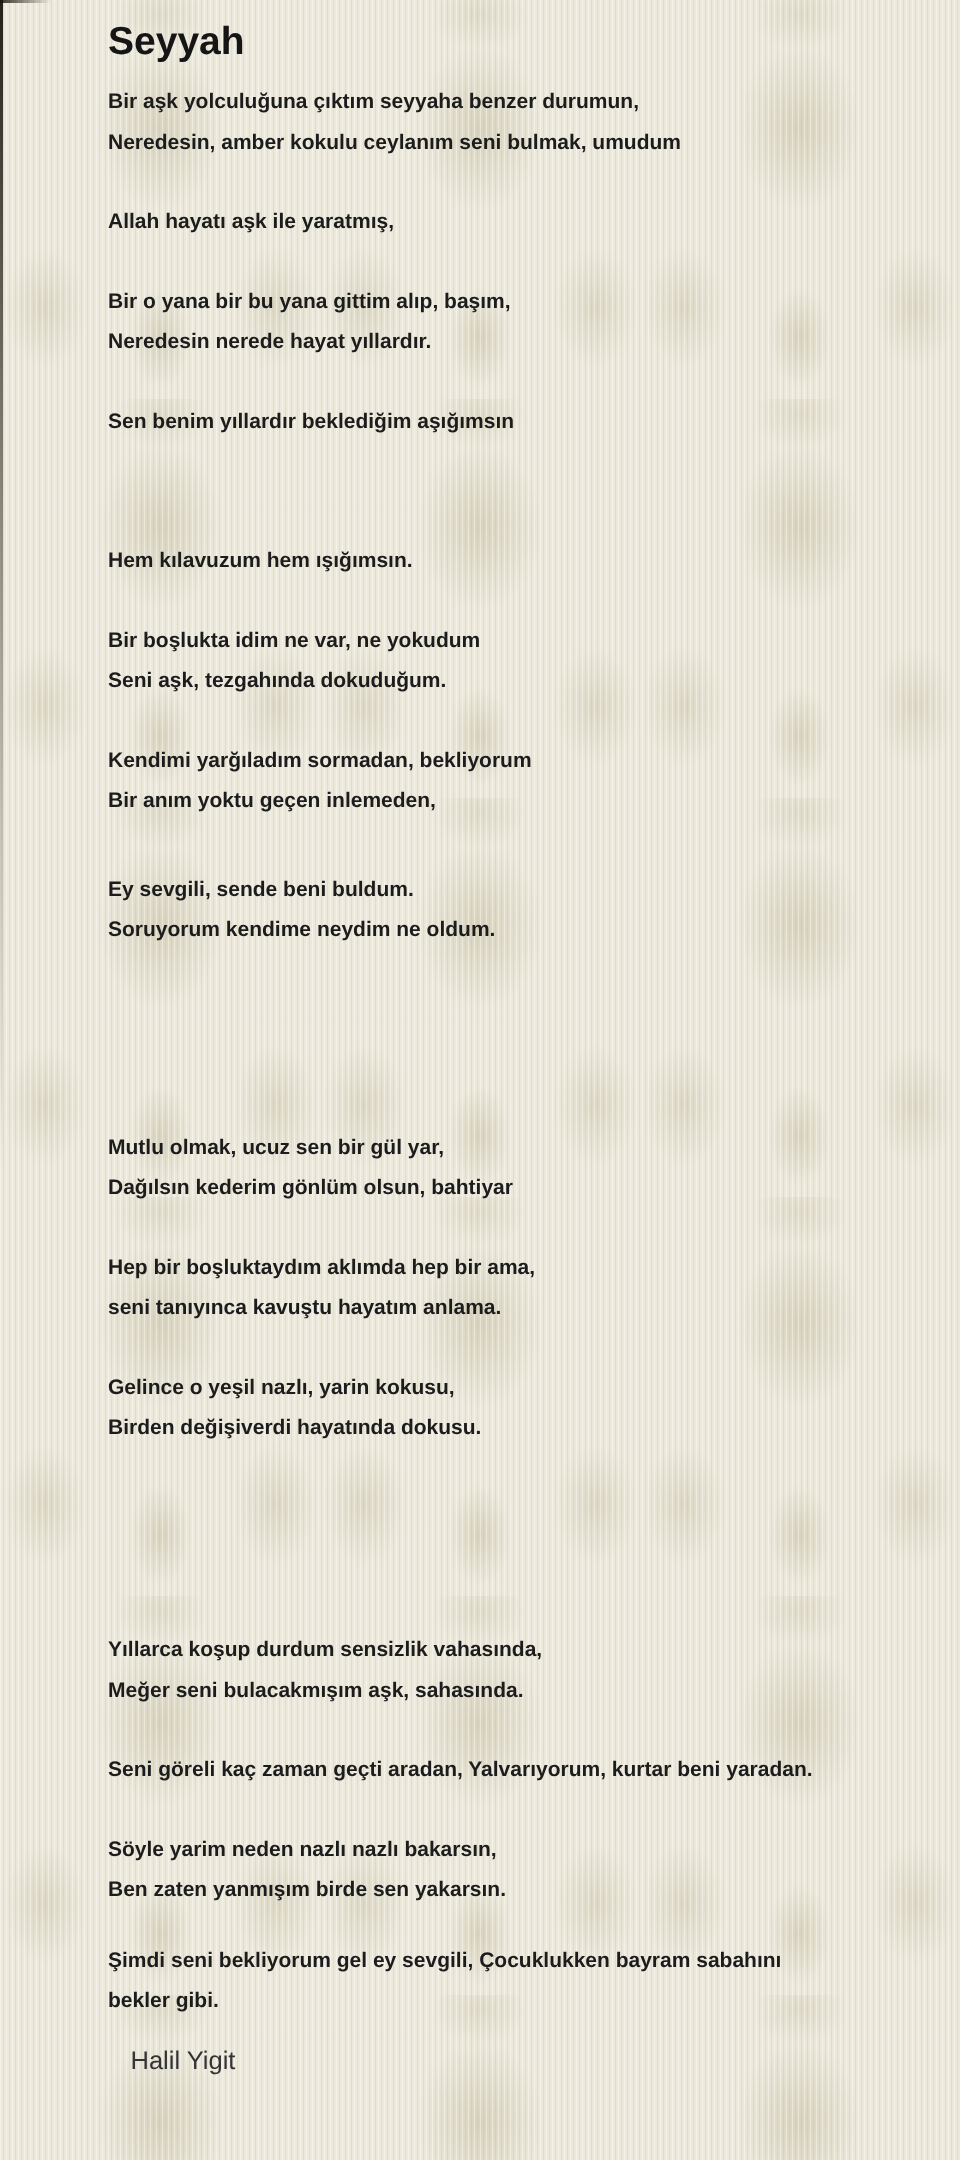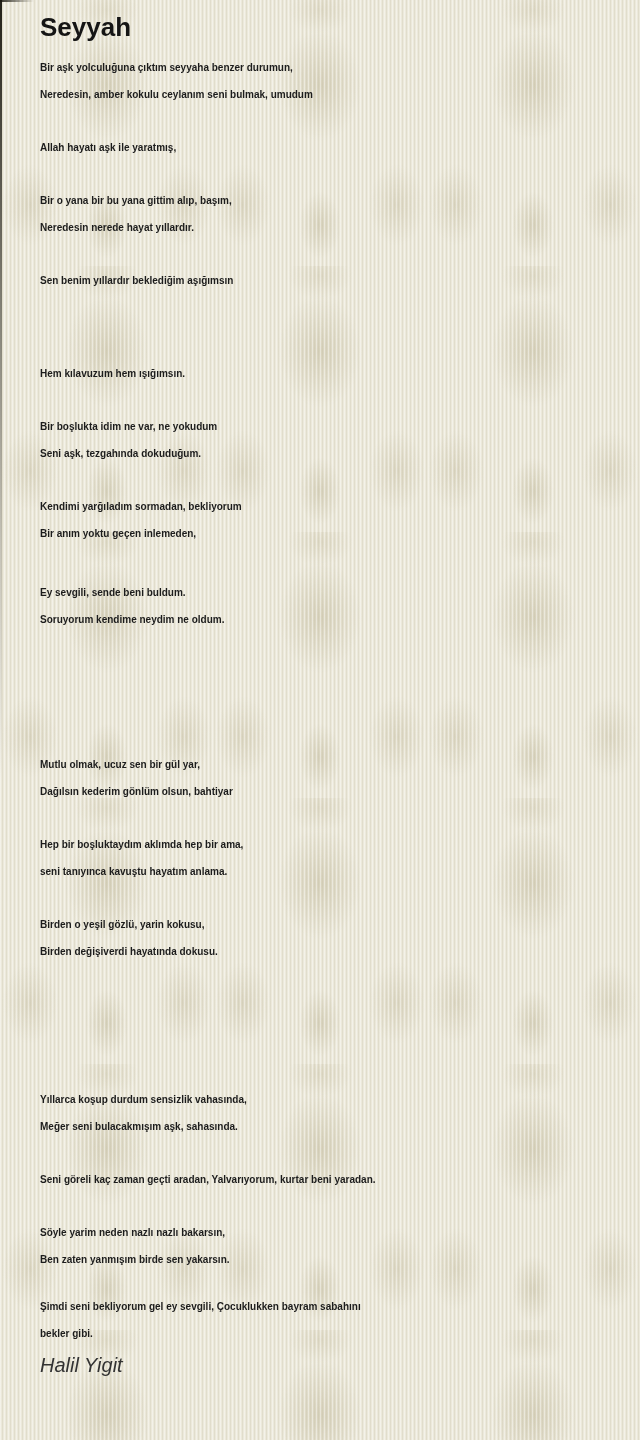--- a/index.html
+++ b/index.html
@@ -52,55 +52,54 @@
     left: 0; top: 0;
     width: 34px;
     height: 2px;
     background: linear-gradient(to right, rgba(24,22,14,0.85), rgba(24,22,14,0));
     z-index: 2;
   }
 
   .content {
     position: relative;
     z-index: 3;
-    padding: 12px 28px 0 40px;
+    padding: 12px 28px 0 72px;
     color: #1c1c1c;
   }
 
   .poem-title {
     font-size: 26px;
     line-height: 30px;
     font-weight: bold;
     margin: 0 0 12px 0;
     color: #151515;
   }
 
   .stanza { margin: 0; }
   .stanza p {
     margin: 0;
-    font-size: 10px;
+    font-size: 14px;
     line-height: 27px;
     font-weight: bold;
     white-space: nowrap;
   }
 
   .gap-normal  { margin-bottom: 26px; }
   .gap-small   { margin-bottom: 20px; }
   .gap-tiny    { margin-bottom: 6px;  }
   .gap-large   { margin-bottom: 66px; }
   .gap-xlarge  { margin-bottom: 118px; margin-top: 32px; }
   .gap-xlarge2 { margin-bottom: 121px; }
 
   .signature {
-    font-size: 20px;
+    font-size: 17px;
     line-height: 24px;
-    font-style: italic;
     font-weight: normal;
     color: #333333;
-    margin: 0;
+    margin: 15px;
   }
 </style>
 </head>
 <body>
 
 <div class="edge-left"></div>
 <div class="edge-top"></div>
 
 <div class="content">
   <h1 class="poem-title">Seyyah</h1>
@@ -137,21 +136,21 @@
       </div>
       <div class="stanza gap-normal">
         <p>Mutlu olmak, ucuz sen bir gül yar,</p>
         <p>Dağılsın kederim gönlüm olsun, bahtiyar</p>
       </div>
       <div class="stanza gap-normal">
         <p>Hep bir boşluktaydım aklımda hep bir ama,</p>
         <p>seni tanıyınca kavuştu hayatım anlama.</p>
       </div>
       <div class="stanza gap-xlarge2">
-        <p>Birden o yeşil gözlü, yarin kokusu,</p>
+        <p>Gelince o yeşil nazlı, yarin kokusu,</p>
         <p>Birden değişiverdi hayatında dokusu.</p>
       </div>
       <div class="stanza gap-normal">
         <p>Yıllarca koşup durdum sensizlik vahasında,</p>
         <p>Meğer seni bulacakmışım aşk, sahasında.</p>
       </div>
       <div class="stanza gap-normal">
         <p>Seni göreli kaç zaman geçti aradan, Yalvarıyorum, kurtar beni yaradan.</p>
       </div>
       <div class="stanza gap-small">

